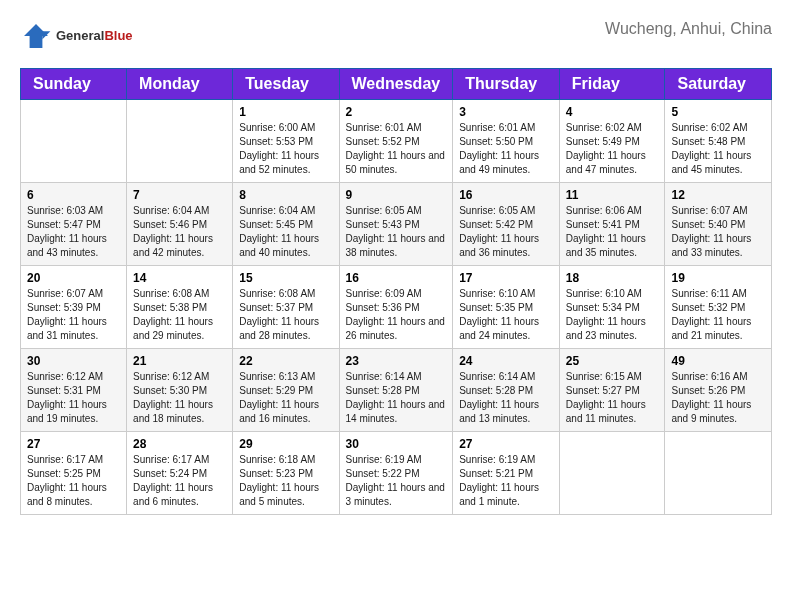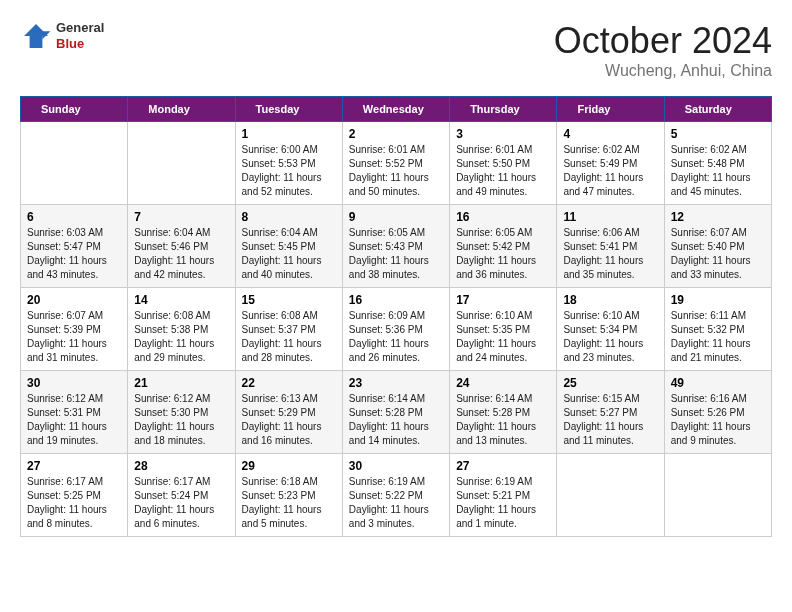--- a/index.html
+++ b/index.html
@@ -16,21 +16,21 @@
       align-items: flex-start;
       margin-bottom: 16px;
     }
     .logo {
       display: flex;
       align-items: center;
       gap: 4px;
     }
     .logo-text {
       display: flex;
-      flex-direction: column;
+      flex-direction: row;
       font-size: 13px;
       font-weight: bold;
       line-height: 1.2;
     }
     .logo-general { color: #333; }
     .logo-blue { color: #b91c1c; }
     .logo-icon {
       width: 32px;
       height: 32px;
     }
@@ -45,25 +45,25 @@
     .location {
       font-size: 16px;
       color: #737373;
     }
     .calendar {
       width: 100%;
       border-collapse: collapse;
       font-size: 11px;
     }
     .calendar th {
-      background: #701a75;
+      background: #6d28d9;
       color: #fff;
       text-align: left;
-      padding: 6px 20px;
-      font-size: 11px;
+      padding: 6px 12px;
+      font-size: 16px;
       font-weight: bold;
       border: 1px solid #1a5aad;
     }
     .calendar td {
       border: 1px solid #ccc;
       vertical-align: top;
       padding: 5px 6px;
       width: 107px;
       min-height: 80px;
       background: #fff;
@@ -94,21 +94,20 @@
     <svg class="logo-icon" viewBox="0 0 40 40">
       <polygon points="20,5 35,20 28,20 28,35 12,35 12,20 5,20" fill="#2a6bbd"></polygon>
       <polygon points="28,14 38,14 28,24" fill="#2a6bbd"></polygon>
     </svg>
     <div class="logo-text">
       <span class="logo-general">General</span>
       <span class="logo-blue">Blue</span>
     </div>
   </div>
   <div class="title-block">
-    <div class="month-title">October 2024</div>
     <div class="location">Wucheng, Anhui, China</div>
   </div>
 </div>
 
 <table class="calendar">
   <thead>
     <tr>
     <th>Sunday</th>
         <th>Monday</th>
         <th>Tuesday</th>

